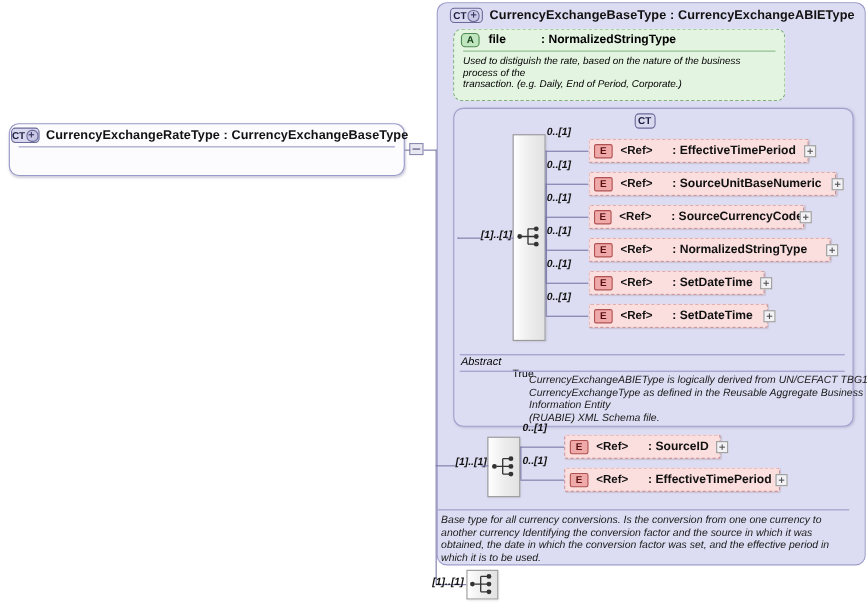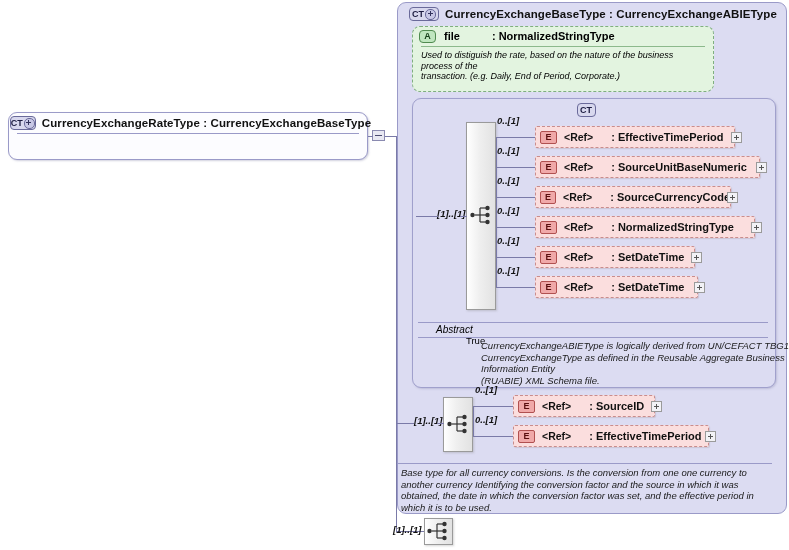--- a/index.html
+++ b/index.html
@@ -325,21 +325,21 @@
       <div class="line-v" style="left: 496px; top: 216px; height: 71px;"></div>
       <div class="elemref" style="left: 535px; top: 276px; width: 163px;">
         <span class="badge badge-e">E</span>
         <span class="reflabel">&lt;Ref&gt;</span>
         <span class="refname">: SetDateTime</span>
       </div>
       <div class="expander" style="left: 694px; top: 282px;"></div>
     </div>
 
   <div class="abstract-sep" style="left:418px; top:322px; width:350px;"></div>
-  <span class="abstract-label" style="left:436px; top:324px;text-align:right;">Abstract</span>
+  <span class="abstract-label" style="left:419px; top:324px;text-align:right;">Abstract</span>
   <span class="abstract-value" style="left:466px; top:325px;">True</span>
   <div class="abstract-sep" style="left:418px; top:337px; width:350px;"></div>
   <div class="abs tb-desc" style="left:440px; top:338px; width:352px; padding:2px 0 0 1px;margin-left:40px;">CurrencyExchangeABIEType is logically derived from UN/CEFACT TBG17 ABIE
 CurrencyExchangeType as defined in the Reusable Aggregate Business Information Entity
 (RUABIE) XML Schema file.</div>
 
   <div class="seqbar" style="left:443px; top:397px; width:30px; height:55px;"></div>
   <svg class="seqicon" style="left:447px; top:414px;" width="22" height="20" viewBox="0 0 22 20">
     <circle cx="2.5" cy="10" r="2.2" fill="#333"></circle>
     <line x1="4.5" y1="10" x2="10" y2="10" stroke="#333" stroke-width="1.2"></line>

